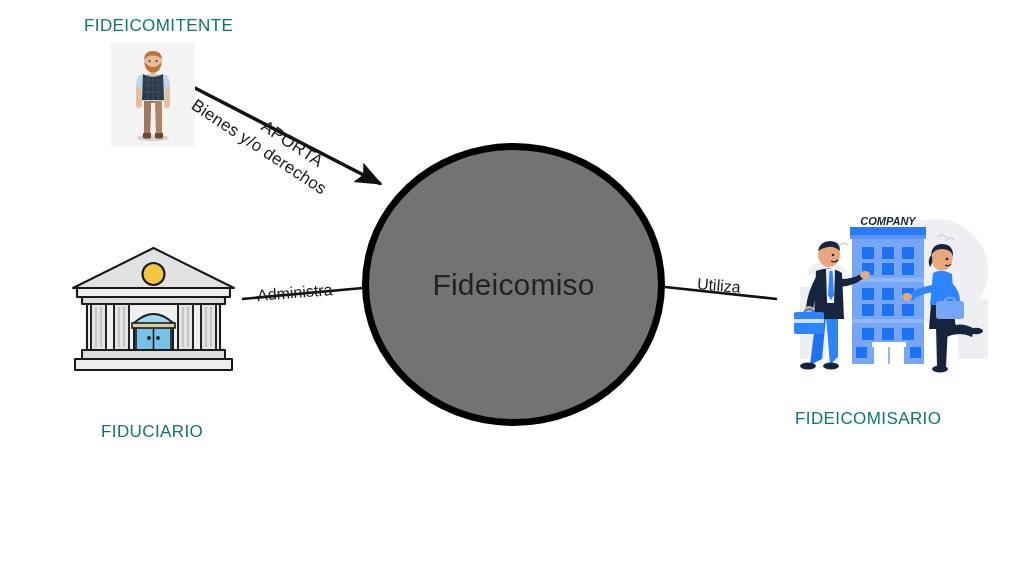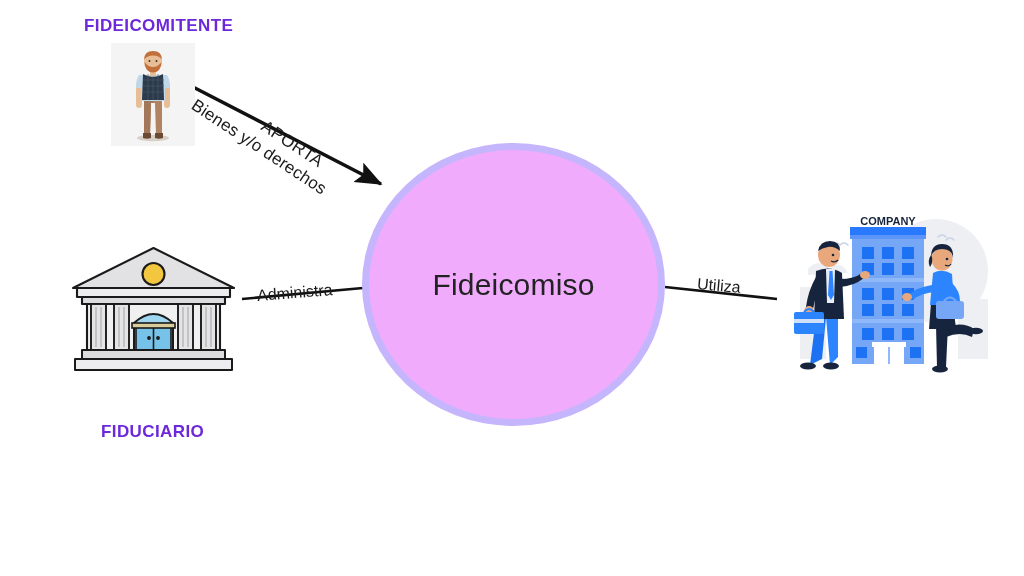--- a/index.html
+++ b/index.html
@@ -16,41 +16,41 @@
     position: relative;
     width: 1024px;
     height: 576px;
     background: #ffffff;
     overflow: hidden;
   }
 
   
   .node-label {
     position: absolute;
-    color: #6d28d9;
+    color: #0f766e;
     font-size: 17px;
     letter-spacing: 0.4px;
     white-space: nowrap;
-    font-weight: 700;
+    font-weight: 400;
   }
   #label-fideicomitente { left: 84px; top: 16px; }
   #label-fiduciario     { left: 101px; top: 422px; }
   #label-fideicomisario { left: 795px; top: 409px; }
 
   
   #circle {
     position: absolute;
     left: 362px;
     top: 143px;
     width: 303px;
     height: 283px;
-    border: 7px solid #c4b5fd;
+    border: 7px solid #000000;
     border-radius: 50%;
     box-sizing: border-box;
-    background: #f0abfc;
+    background: #737373;
   }
   #circle-text {
     position: absolute;
     left: 0;
     top: 0;
     width: 100%;
     height: 100%;
     display: flex;
     align-items: center;
     justify-content: center;
@@ -108,21 +108,21 @@
     left: 697px;
     top: 277px;
     transform: rotate(5deg);
     transform-origin: 50% 50%;
   }
 
   
   .illus { position: absolute; }
   #illus-person   { left: 111px; top: 43px;  width: 84px;  height: 103px; background: #f4f4f4; }
   #illus-bank     { left: 66px;  top: 243px; width: 175px; height: 135px; }
-  #illus-company  { left: 786px; top: 199px; width: 213px; height: 188px; }
+  #illus-company  { left: 786px; top: 199px; width: 213px; height: 188px; font-style: italic; }
 </style>
 </head>
 <body>
 
 <div id="canvas">
 
   <svg id="connectors" viewBox="0 0 1024 576" width="1024" height="576">
     <defs>
       <marker id="arrowhead" markerWidth="9" markerHeight="9" refX="7.5" refY="3.2" orient="auto" markerUnits="strokeWidth">
         <path d="M0,0 L8,3.2 L0,6.4 L1.6,3.2 Z" fill="#111111"></path>
@@ -346,14 +346,15 @@
 
         <ellipse cx="156" cy="60" rx="10.5" ry="11.5" fill="#E8A87C"></ellipse>
         <path d="M145 58 Q145 45 156 45 Q168 45 167 59 Q166 50 156 50 Q147 50 145 58 Z" fill="#16253D"></path>
         <path d="M145 56 Q141 62 144 68 Q147 64 146 58 Z" fill="#16253D"></path>
         <circle cx="161" cy="60" r="1.3" fill="#16253D"></circle>
         <path d="M159 66 q4 2 6 -1" fill="none" stroke="#16253D" stroke-width="1.2"></path>
       </g>
     </svg>
   </div>
 
+  <div id="label-fideicomisario" class="node-label">FIDEICOMISARIO</div>
 
 </div>
 
 </body></html>

